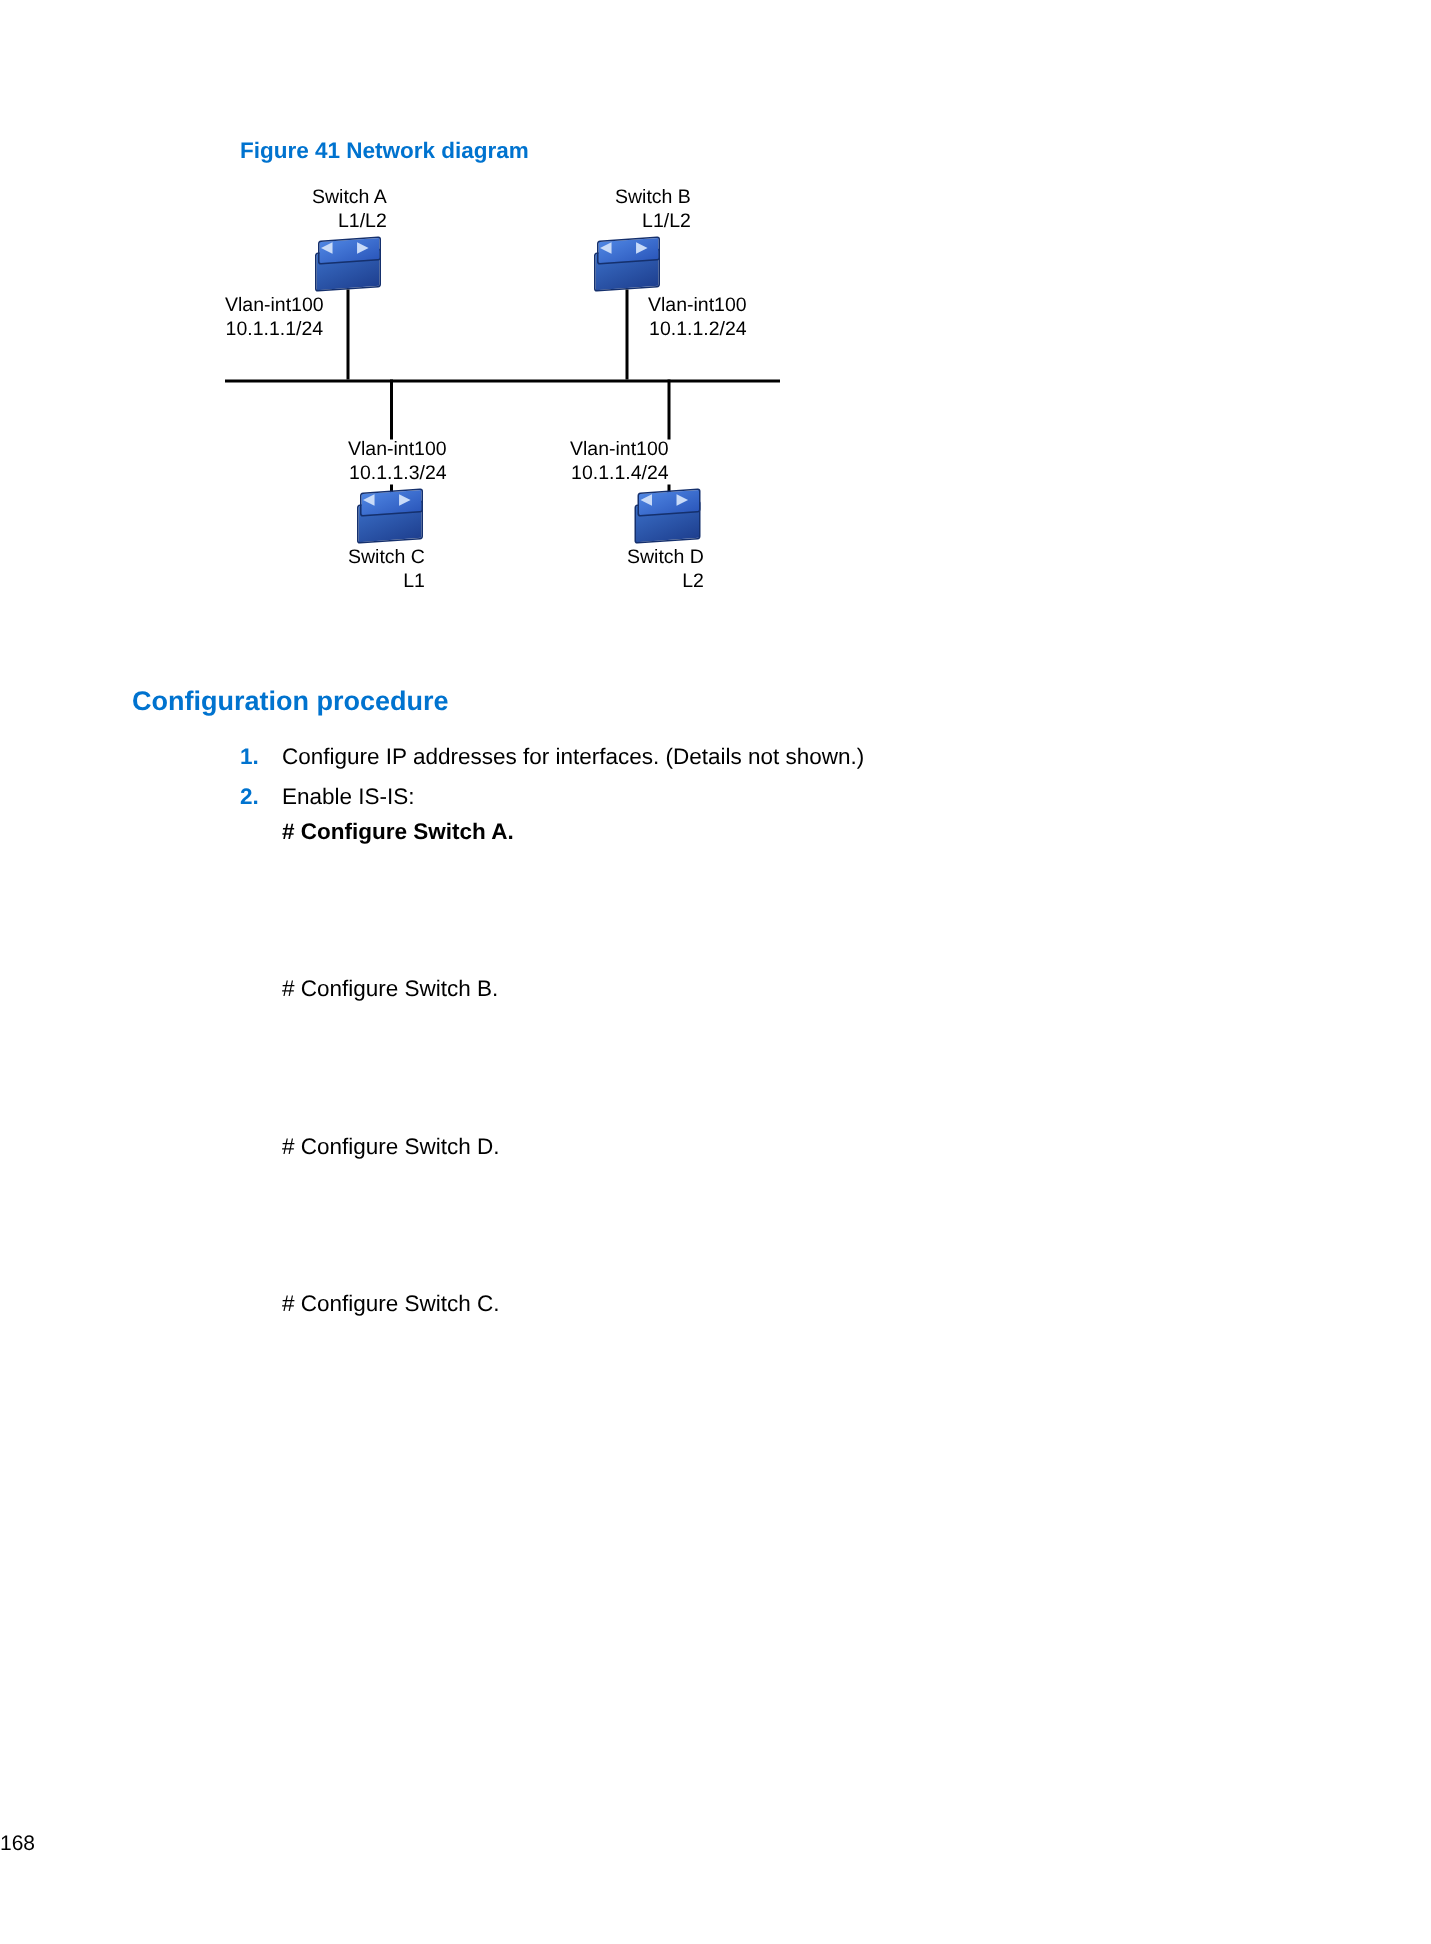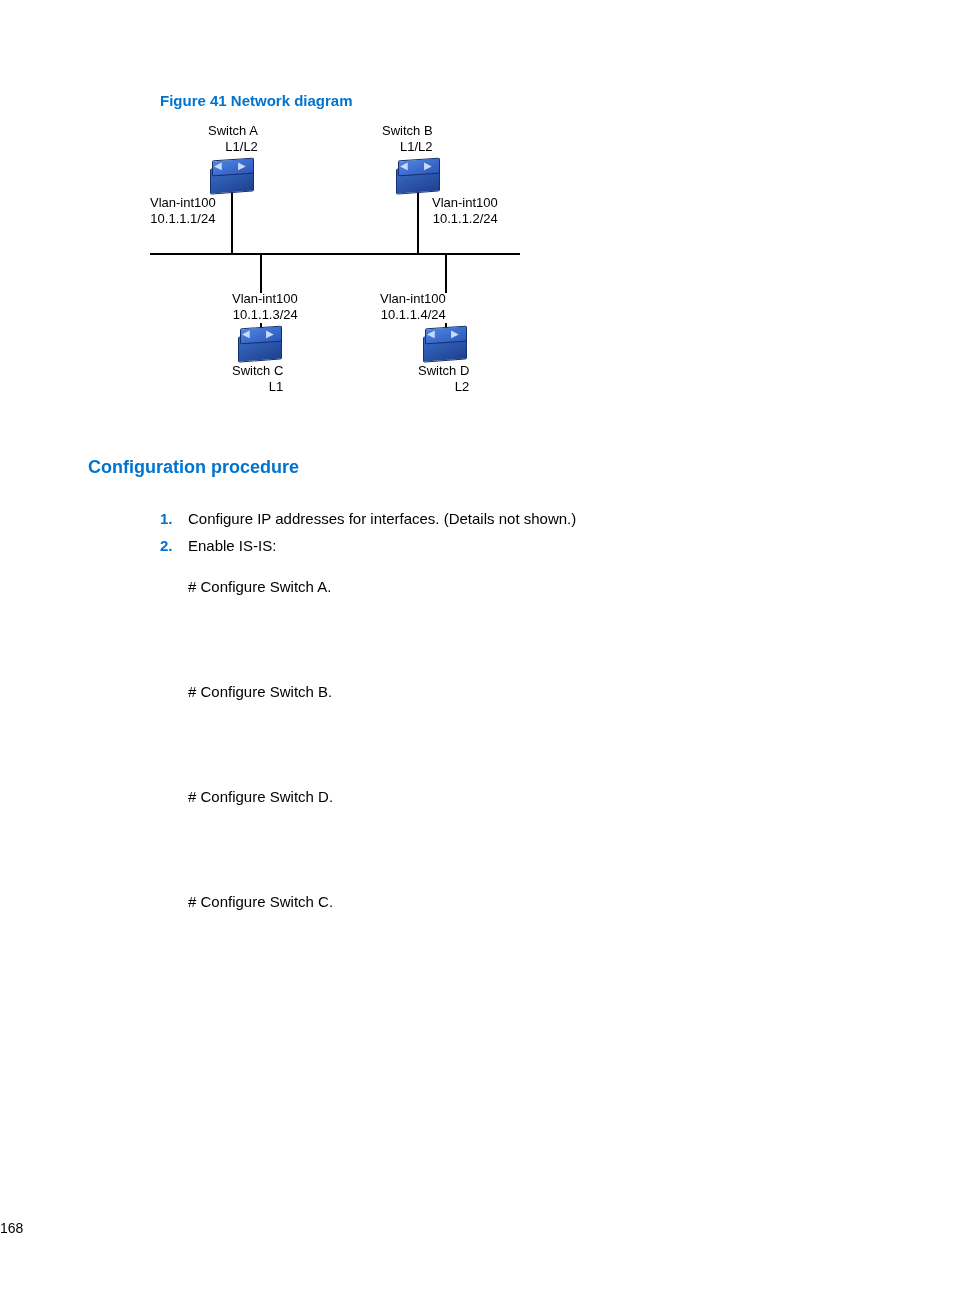--- a/index.html
+++ b/index.html
@@ -74,41 +74,42 @@
   .vline {
     position: absolute;
     width: 2px;
     background: #000;
   }
   .section-heading {
     color: #0073cf;
     font-weight: bold;
     font-size: 18px;
     margin-top: 34px;
-    margin-bottom: 32px;
+    margin-bottom: 18px;
   }
   ol.steps {
     margin: 0;
     padding: 0 0 0 100px;
     list-style: none;
   }
   ol.steps > li {
     position: relative;
     margin-bottom: 10px;
   }
   ol.steps > li .num {
     position: absolute;
     left: -28px;
     top: 0;
     color: #0073cf;
     font-weight: bold;
   }
   .nested-text {
-    margin-top: 24px;
+    margin-top: 6px;
     margin-left: 0;
+    font-weight: bold;
   }
   .config-block {
     margin: 0 0 0 100px;
   }
   .config-block .label {
     margin-top: 88px;
     margin-bottom: 0;
   }
   .page-number {
     position: absolute;
@@ -136,21 +137,21 @@
       <div class="body"></div>
         <div class="top"></div>
       <span class="arrow" style="top:-6px;left:4px;">◀</span>
       <span class="arrow" style="top:-6px;left:28px;">▶</span>
     </div>
     <div class="d-label" style="left:-10px; top:72px; text-align:center;">
       <div>Vlan-int100</div>
       <div>10.1.1.1/24</div>
     </div>
 
-    <div class="d-label" style="left:222px; top:0;">
+    <div class="d-label" style="left:250px; top:0;">
       <div>Switch B</div>
       <div>L1/L2</div>
     </div>
     <div class="switch-icon" style="left:236px; top:44px;">
       <div class="body"></div>
         <div class="top"></div>
       <span class="arrow" style="top:-6px;left:4px;">◀</span>
       <span class="arrow" style="top:-6px;left:28px;">▶</span>
     </div>
     <div class="d-label" style="left:272px; top:72px;">

